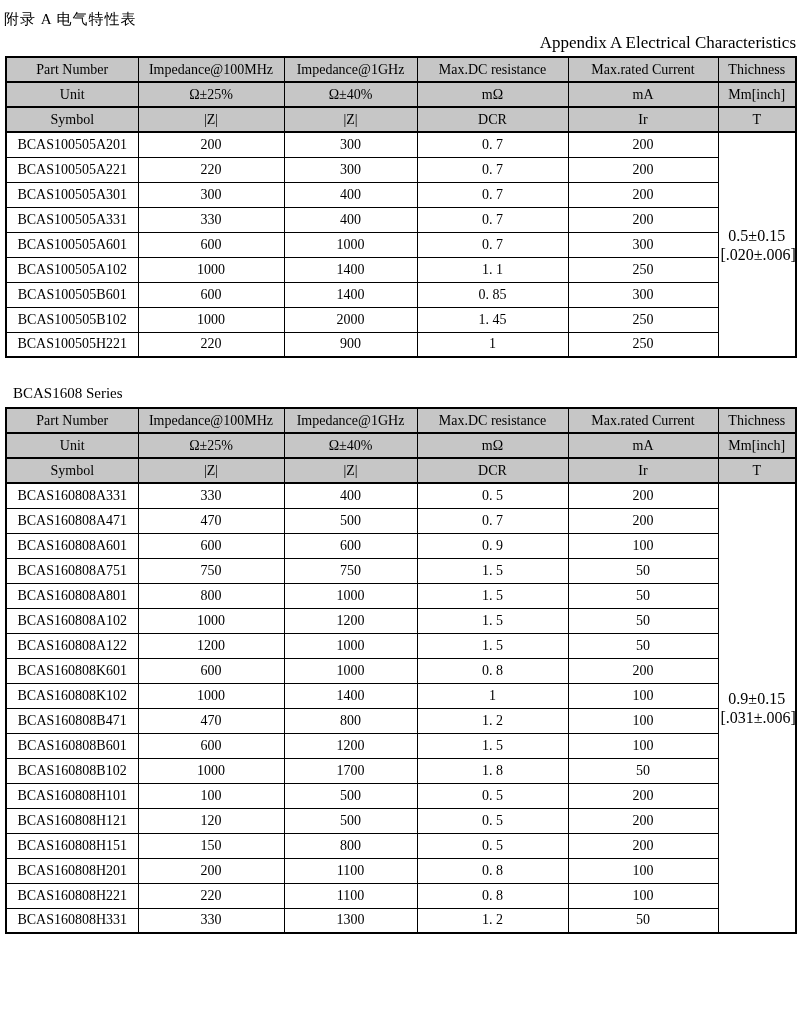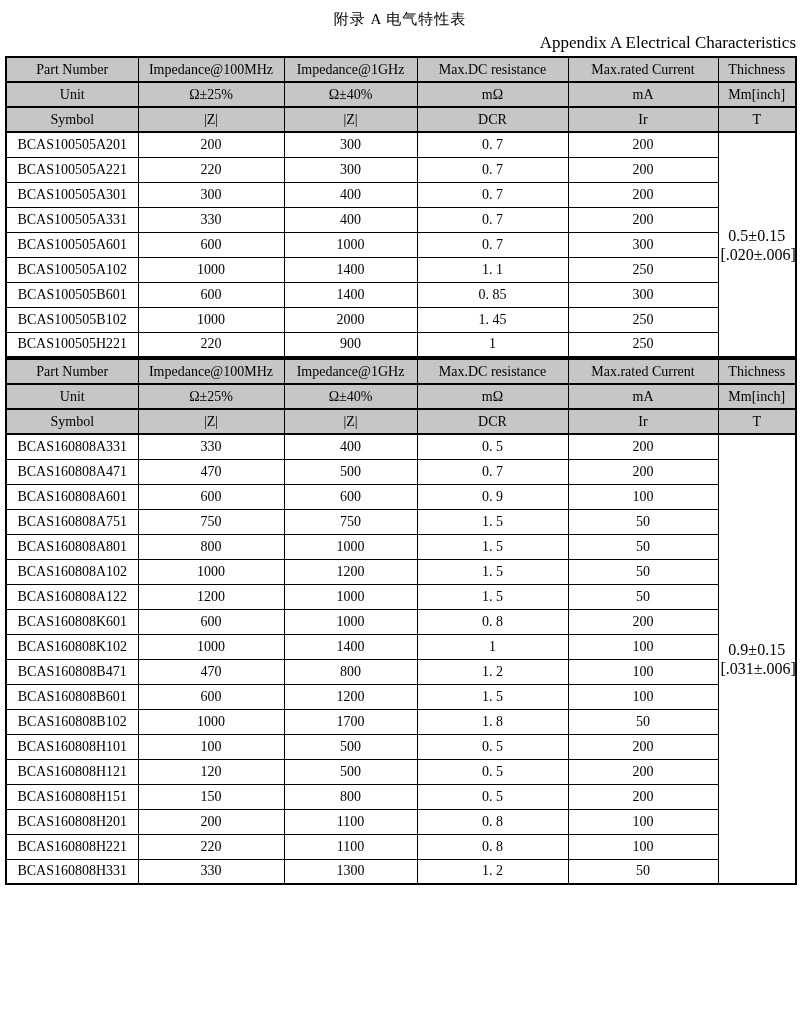--- a/index.html
+++ b/index.html
@@ -10,21 +10,21 @@
     color: #000000;
     font-family: "Liberation Serif", "DejaVu Serif", serif;
   }
   .sheet {
     width: 800px;
     height: 1019px;
     padding: 8px 4px 0 4px;
     overflow: hidden;
   }
   .title-zh {
-    text-align: center;
+    text-align: left;
     font-size: 15px;
     line-height: 22px;
     letter-spacing: 1px;
   }
   .title-en {
     text-align: right;
     font-size: 17px;
     line-height: 26px;
   }
   .series-heading {
@@ -166,20 +166,21 @@
             <td>220</td>
             <td>900</td>
             <td>1</td>
             <td>250</td>
           </tr>
         </tbody>
       </table>
   </section>
 
   <section>
+    <div class="series-heading second">BCAS1608 Series</div>
     <table class="spec-table">
         <colgroup>
           <col style="width: 132px;">
           <col style="width: 146px;">
           <col style="width: 133px;">
           <col style="width: 151px;">
           <col style="width: 150px;">
           <col style="width: 78px;">
         </colgroup>
         <tbody>

